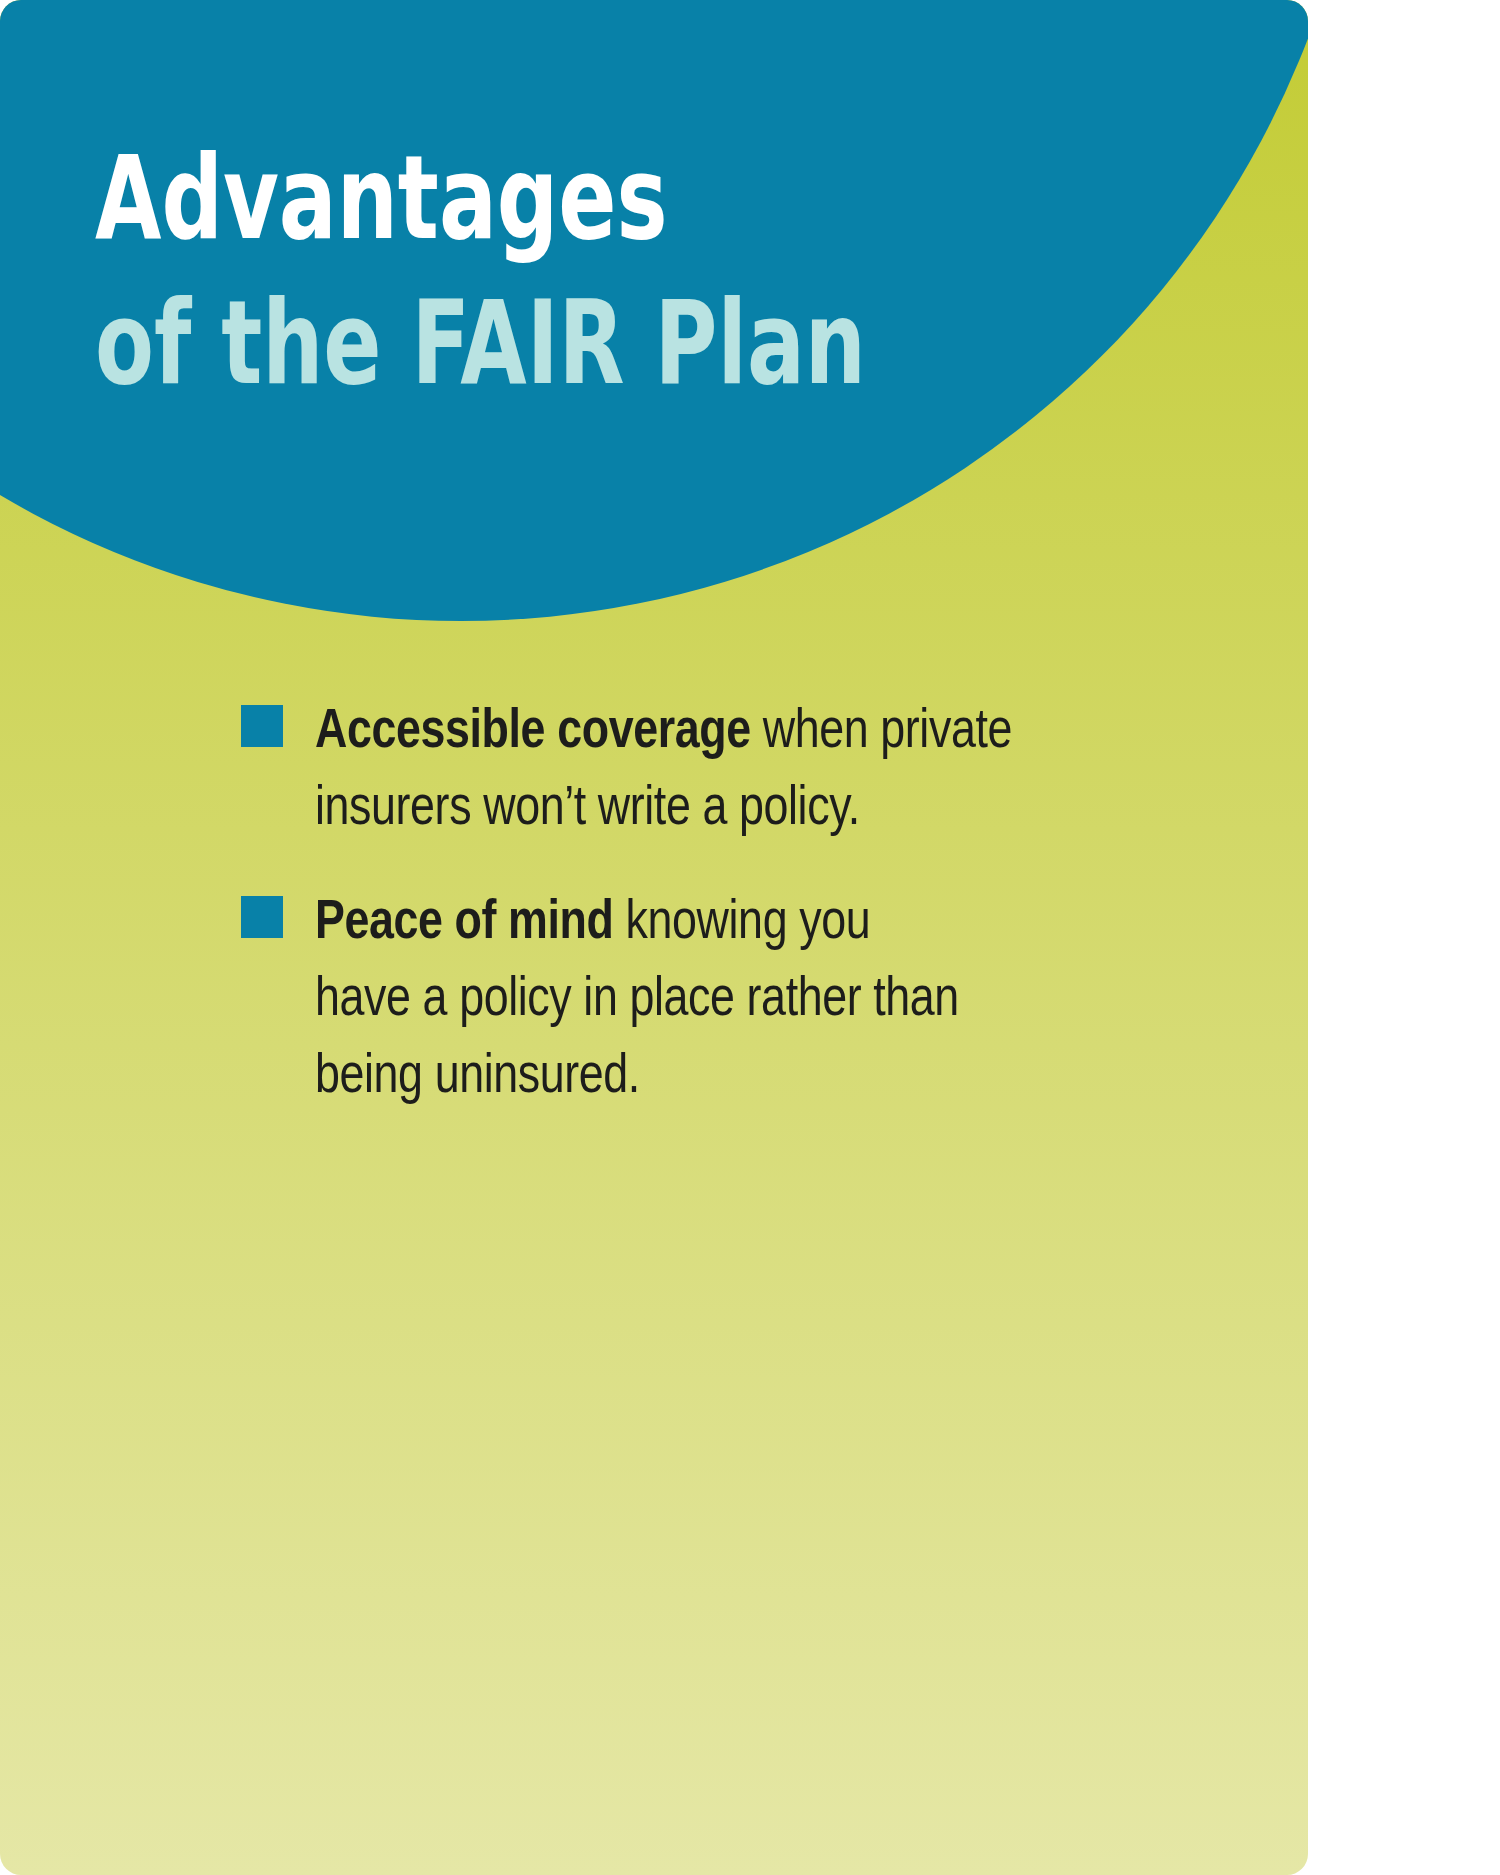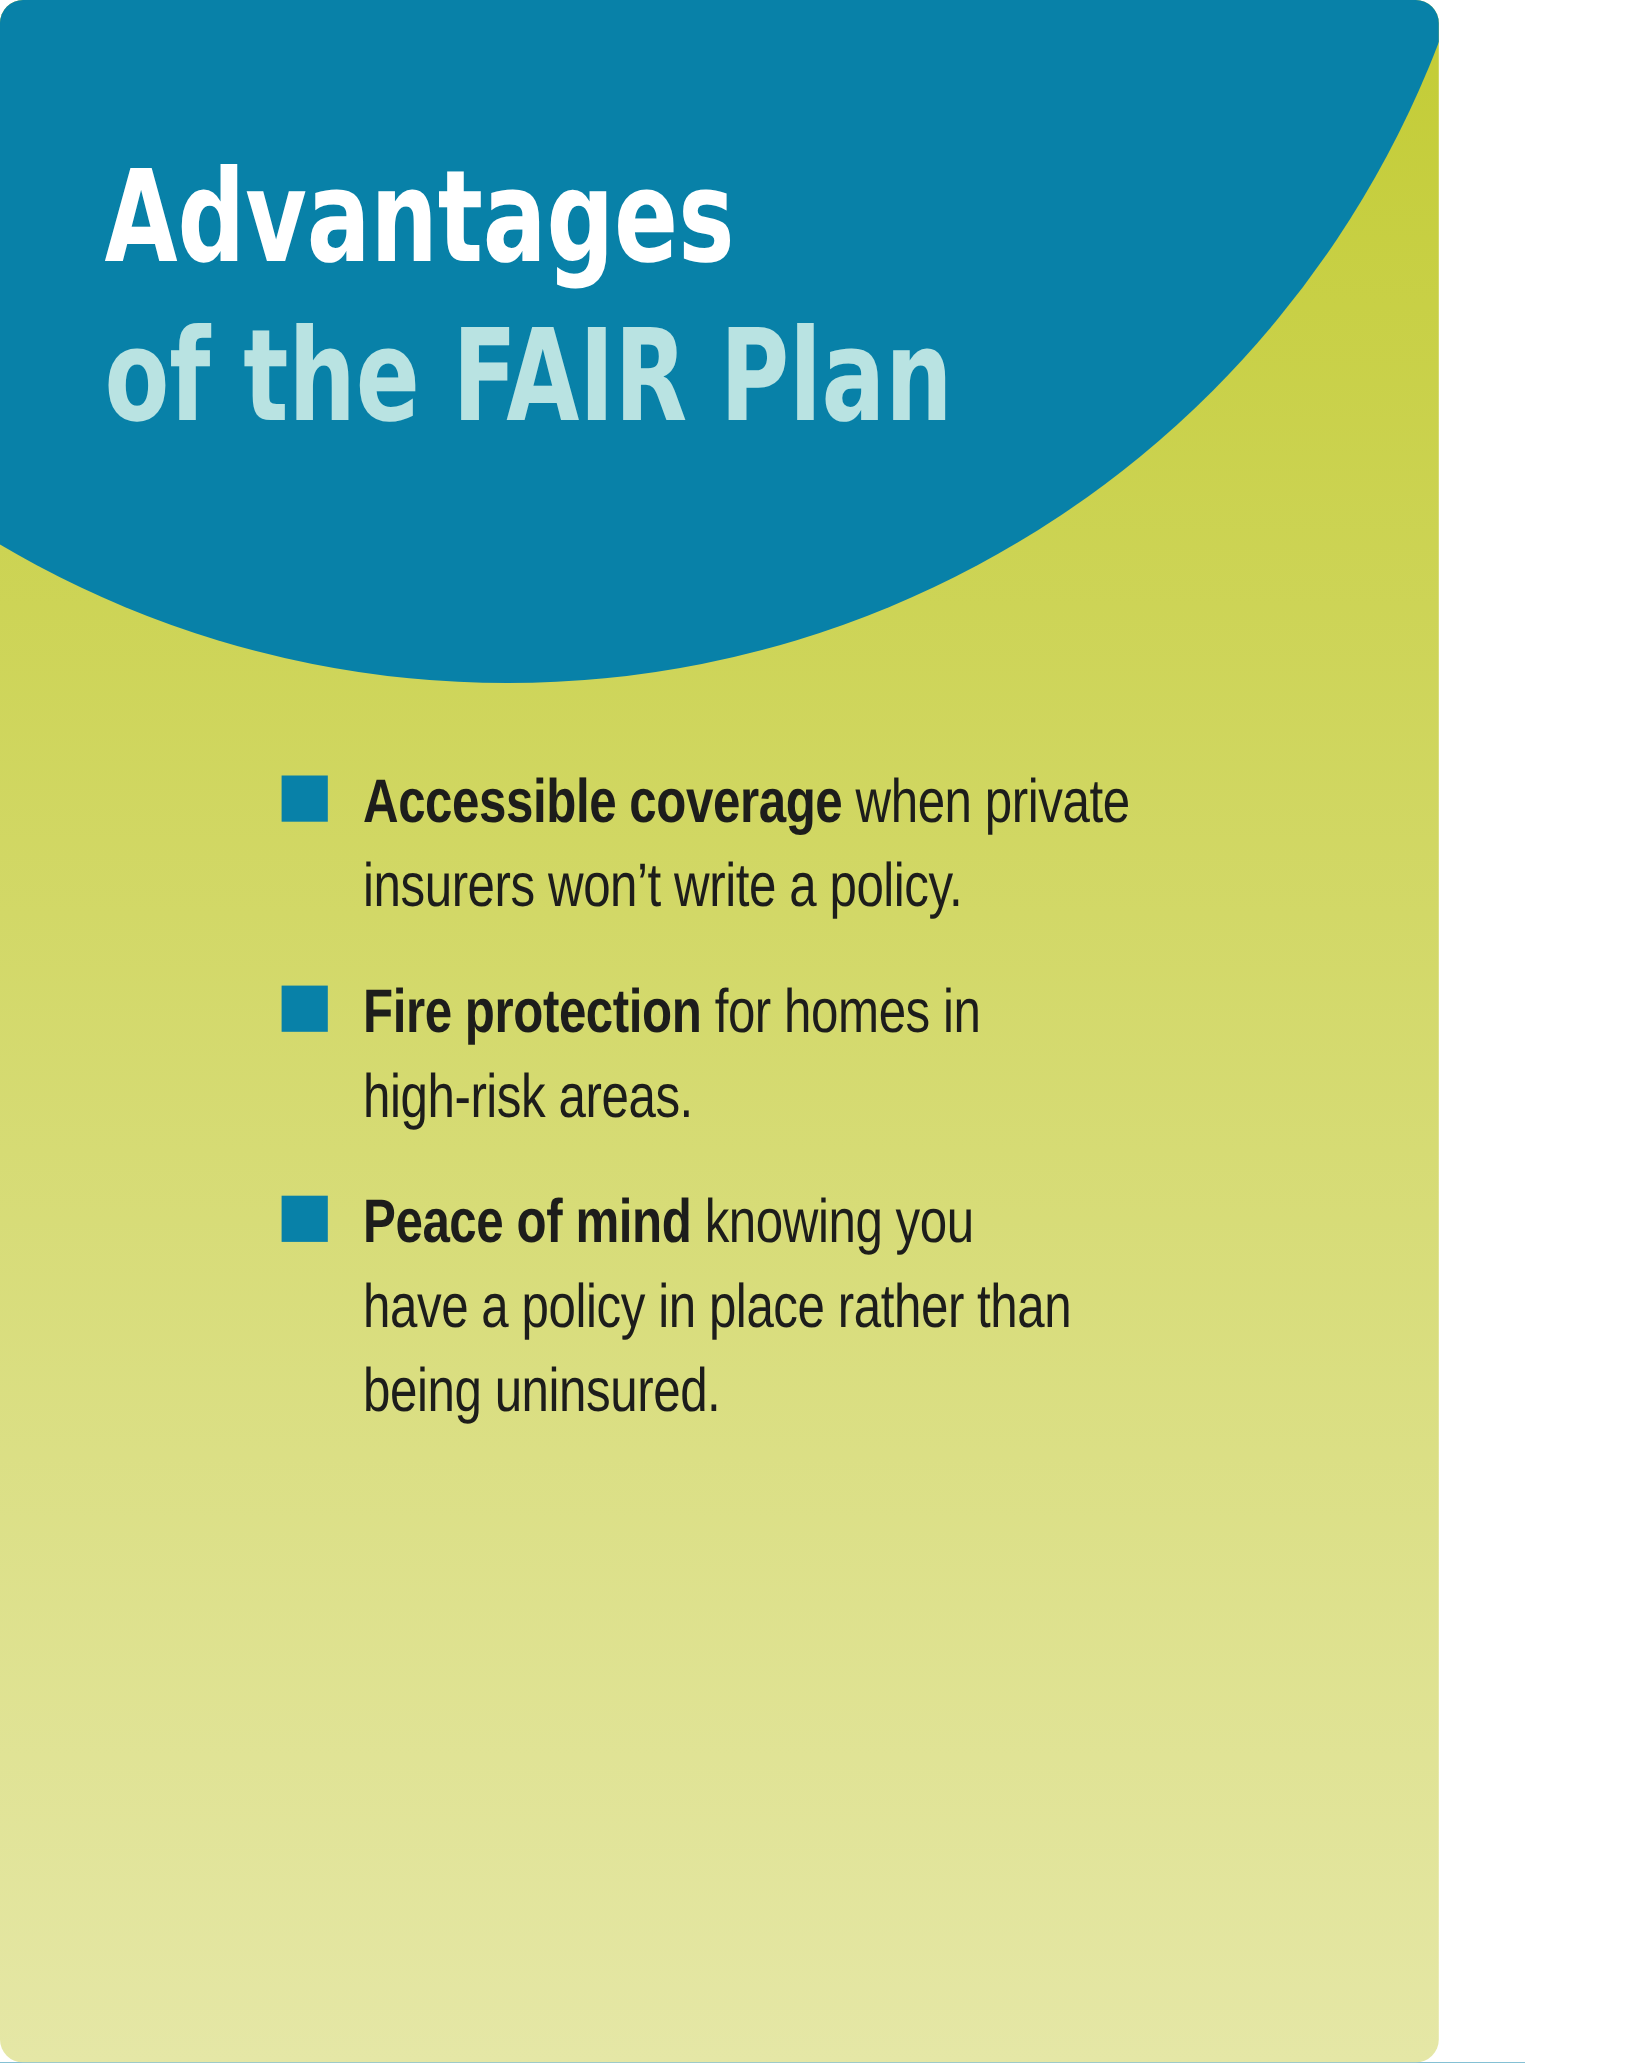--- a/index.html
+++ b/index.html
@@ -37,21 +37,21 @@
     font-size:116px;
     line-height:145px;
     transform:scaleX(0.74);
     transform-origin:left top;
     white-space:nowrap;
   }
   .title-line-1{color:#FFFFFF;}
   .title-line-2{color:var(--title2);}
   .advantages-list{
     position:absolute;
-    left:256px;
+    left:241px;
     top:689px;
   }
   .bullet-item{
     display:flex;
     align-items:flex-start;
     margin-bottom:37px;
   }
   .bullet-square{
     flex:none;
     width:42px;
@@ -85,26 +85,19 @@
       <div class="bullet-item">
         <span class="bullet-square"></span>
         <div class="bullet-text">
           <div class="bullet-line"><span class="b">Accessible coverage</span><span> when private</span></div>
           <div class="bullet-line"><span>insurers won’t write a policy.</span></div>
         </div>
       </div>
       <div class="bullet-item">
         <span class="bullet-square"></span>
         <div class="bullet-text">
-          <div class="bullet-line"><span class="b">Fire protection</span><span> for homes in</span></div>
-          <div class="bullet-line"><span>high-risk areas.</span></div>
-        </div>
-      </div>
-      <div class="bullet-item">
-        <span class="bullet-square"></span>
-        <div class="bullet-text">
           <div class="bullet-line"><span class="b">Peace of mind</span><span> knowing you</span></div>
           <div class="bullet-line"><span>have a policy in place rather than</span></div>
           <div class="bullet-line"><span>being uninsured.</span></div>
         </div>
       </div>
     </div>
 </div>
 
 </body></html>

